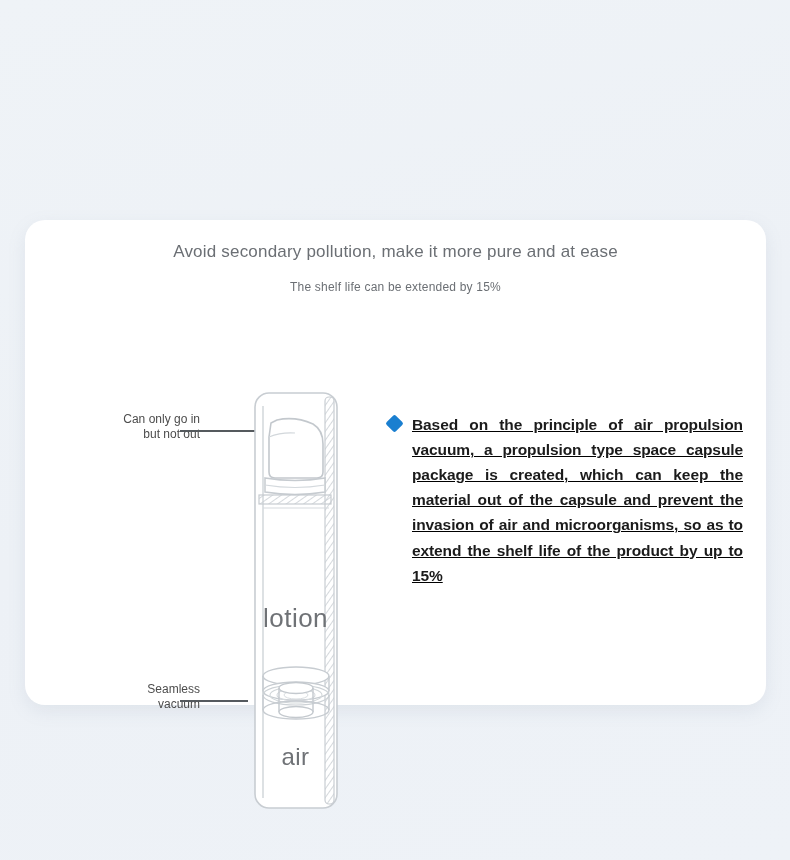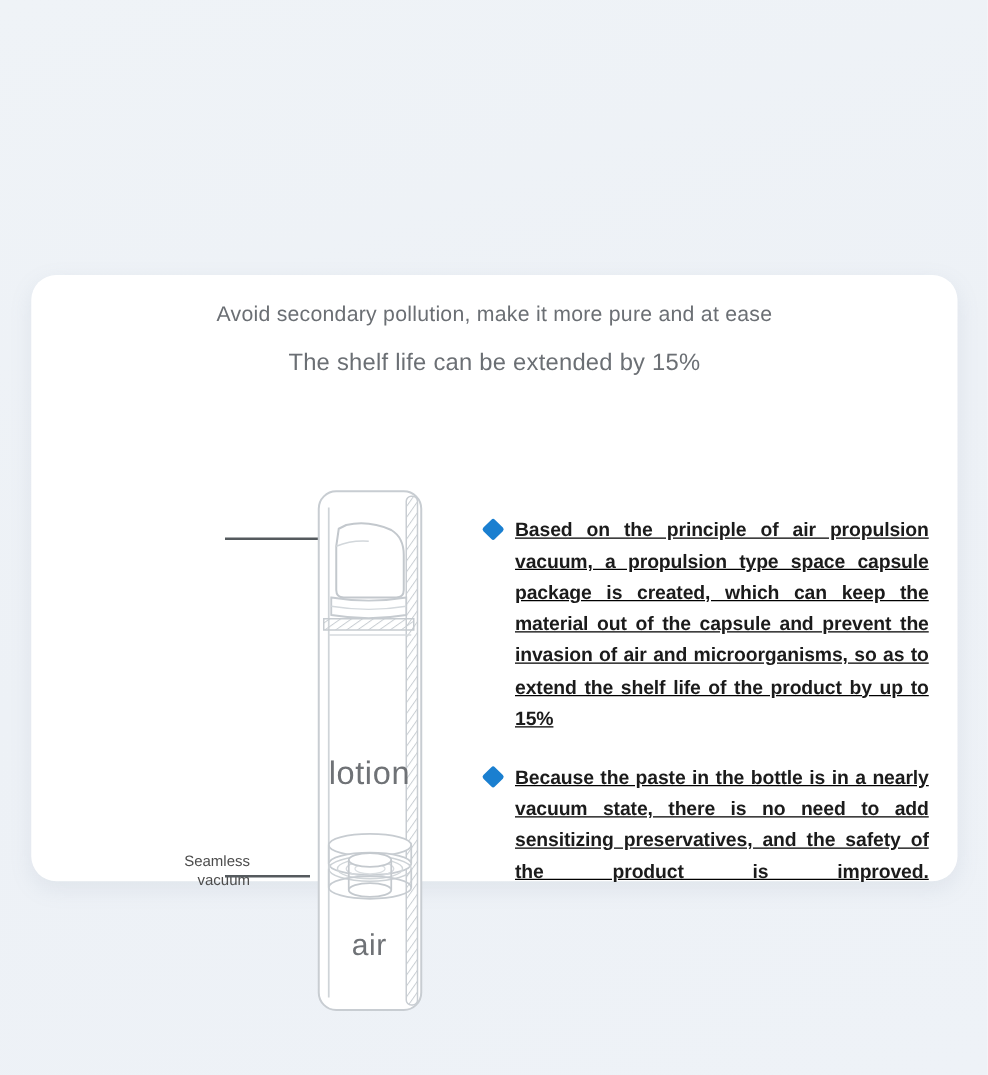--- a/index.html
+++ b/index.html
@@ -40,21 +40,21 @@
     width: 741px;
     text-align: center;
   }
   .heading-main {
     font-size: 17px;
     color: #6b6f74;
     letter-spacing: 0.2px;
     line-height: 1.2;
   }
   .heading-sub {
-    font-size: 19px;
+    font-size: 12px;
     color: #6b6f74;
     letter-spacing: 0.2px;
     margin-top: 18px;
     line-height: 1.2;
   }
 
   
   .annotation {
     position: absolute;
     text-align: right;
@@ -137,20 +137,22 @@
 
 <div class="page">
 
   <div class="card">
 
     <div class="heading-block">
       <div class="heading-main">Avoid secondary pollution, make it more pure and at ease</div>
       <div class="heading-sub">The shelf life can be extended by 15%</div>
     </div>
 
+    <div class="annotation anno-top">Can only go in
+but not out</div>
     <div class="leader leader-top"></div>
 
     <div class="annotation anno-bottom">Seamless
 vacuum</div>
     <div class="leader leader-bottom"></div>
 
     <div class="bottle-wrap">
       <svg class="bottle-svg" width="125" height="425" viewBox="0 0 125 425">
         <defs>
           <pattern id="ribs" width="5" height="5" patternUnits="userSpaceOnUse" patternTransform="rotate(35)">
@@ -201,21 +203,17 @@
       <div class="bottle-label label-air">air</div>
     </div>
 
     <div class="bullets">
 
       <div class="bullet">
         <span class="bullet-icon"></span>
         <div class="bullet-text">Based on the principle of air propulsion vacuum, a propulsion type space capsule package is created, which can keep the material out of the capsule and prevent the invasion of air and microorganisms, so as to extend the shelf life of the product by up to 15%</div>
       </div>
 
-      <div class="bullet">
-        <span class="bullet-icon"></span>
-        <div class="bullet-text last">Because the paste in the bottle is in a nearly vacuum state, there is no need to add sensitizing preservatives, and the safety of the product is improved.</div>
-      </div>
 
     </div>
 
   </div>
 </div>
 
 </body></html>

